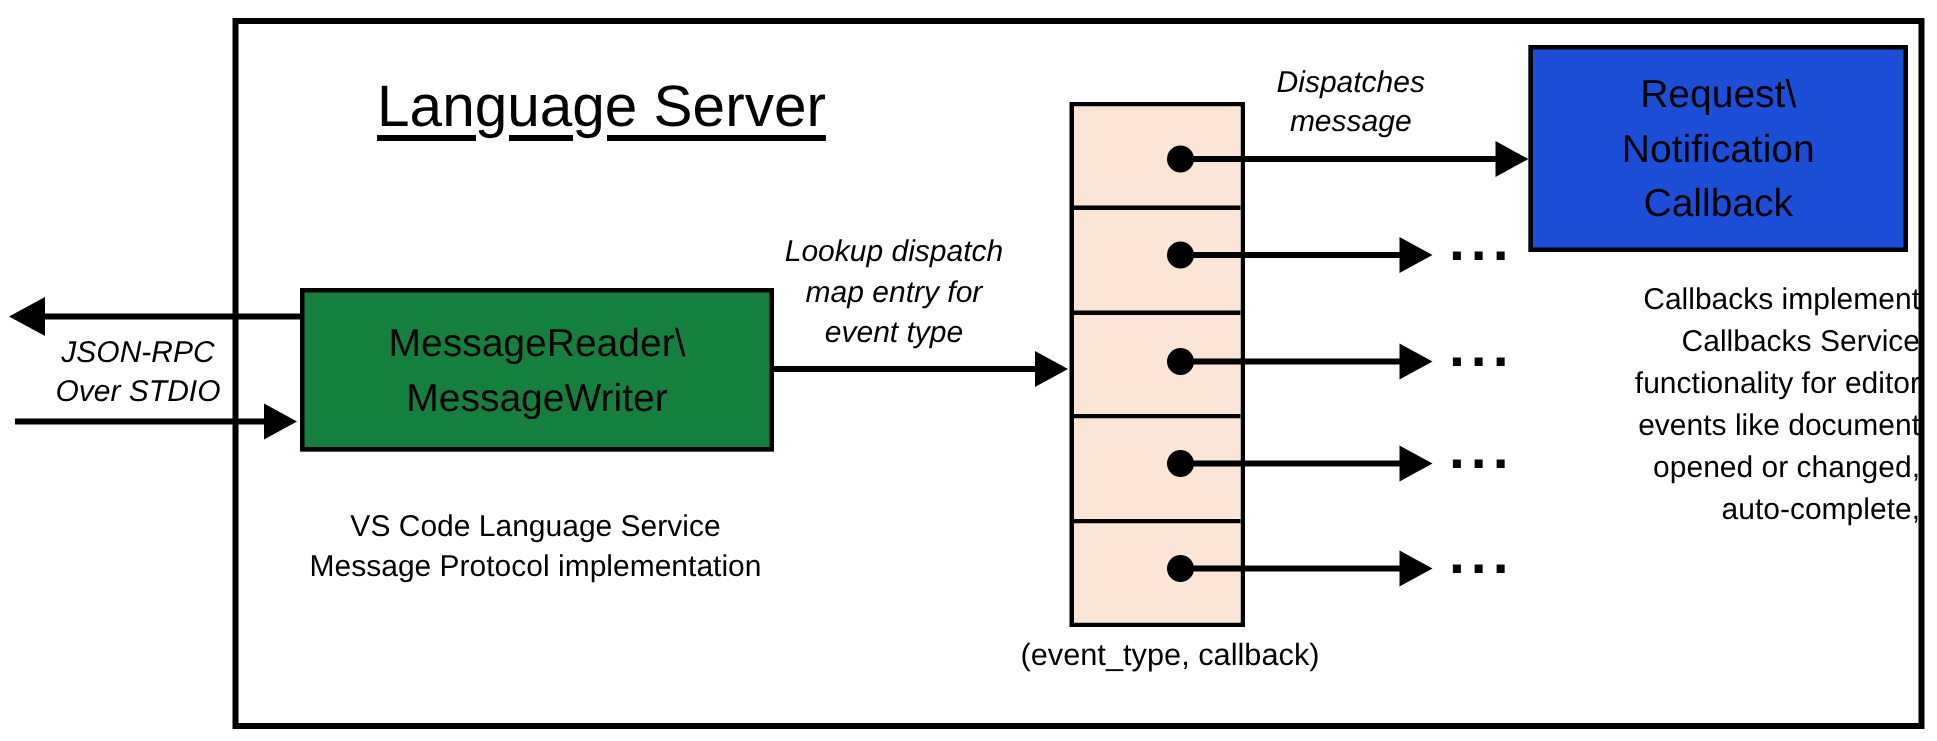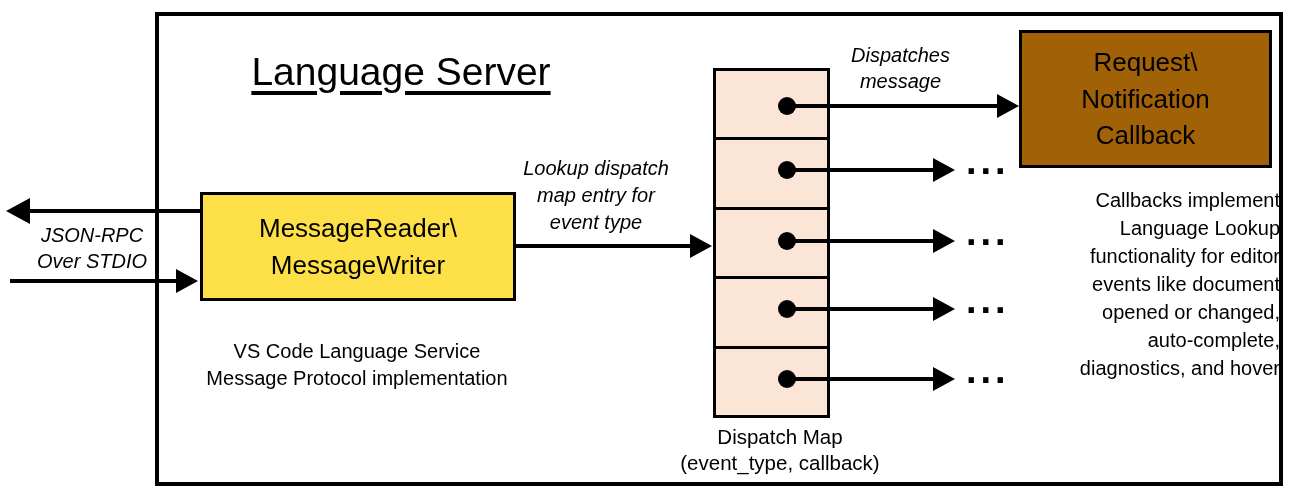--- a/index.html
+++ b/index.html
@@ -7,26 +7,26 @@
   .stage { position: relative; width: 1291px; height: 494px; background: #fff; overflow: hidden; }
 
   .outer-box { position: absolute; left: 155px; top: 12px; width: 1128px; height: 474px;
                border: 4px solid #000; background: #fff; }
 
   .title { position: absolute; left: 166px; top: 50px; width: 470px; text-align: center;
            font-size: 39px; text-decoration: underline; text-underline-offset: 6px;
            text-decoration-thickness: 3.5px; }
 
   .reader-box { position: absolute; left: 200px; top: 192px; width: 316px; height: 109px;
-                background: #fde047; border: 3px solid #000; display: flex; flex-direction: column;
+                background: #15803d; border: 3px solid #000; display: flex; flex-direction: column;
                 justify-content: center; font-size: 26px; line-height: 1.42;
                 text-align: center; }
 
   .callback-box { position: absolute; left: 1019px; top: 30px; width: 253px; height: 138px;
-                  background: #a16207; border: 3px solid #000; display: flex; flex-direction: column;
+                  background: #1d4ed8; border: 3px solid #000; display: flex; flex-direction: column;
                   justify-content: center; align-items: center; font-size: 26px; line-height: 1.4;
                   text-align: center; }
 
   .dispatch-col { position: absolute; left: 713px; top: 68px; width: 117px; height: 350px;
                   border: 3px solid #000; display: flex; flex-direction: column; }
   .dispatch-cell { flex: 1; background: #fbe5d6; border-bottom: 3px solid #000; }
   .dispatch-cell:last-child { border-bottom: none; }
 
   .dot { position: absolute; width: 18px; height: 18px; border-radius: 50%; background: #000; }
 
@@ -125,26 +125,24 @@
   </div>
 
   <div class="callback-box">
     <div>Request\</div>
     <div>Notification</div>
     <div>Callback</div>
   </div>
 
   <div class="note">
     <div>Callbacks implement</div>
-    <div>Language Lookup</div>
+    <div>Callbacks Service</div>
     <div>functionality for editor</div>
     <div>events like document</div>
     <div>opened or changed,</div>
     <div>auto-complete,</div>
-    <div>diagnostics, and hover</div>
   </div>
 
   <div class="lbl" style="left:650px; top:424px; width:260px; font-size:20.5px;">
-    <div>Dispatch Map</div>
     <div>(event_type, callback)</div>
   </div>
 
 </div>
 
 </body></html>

